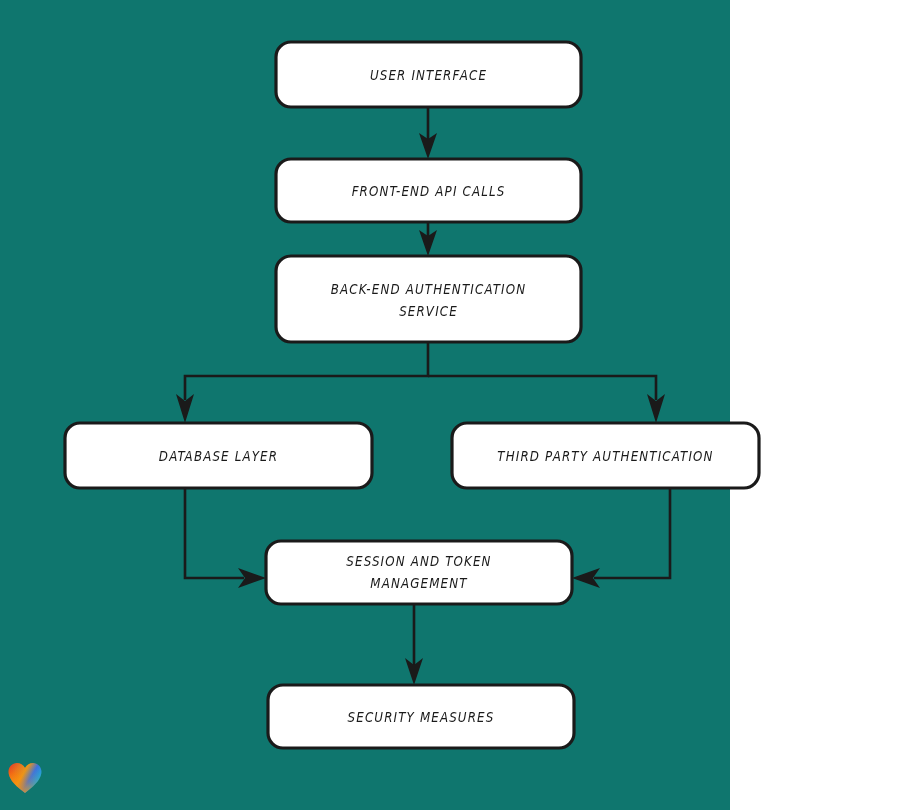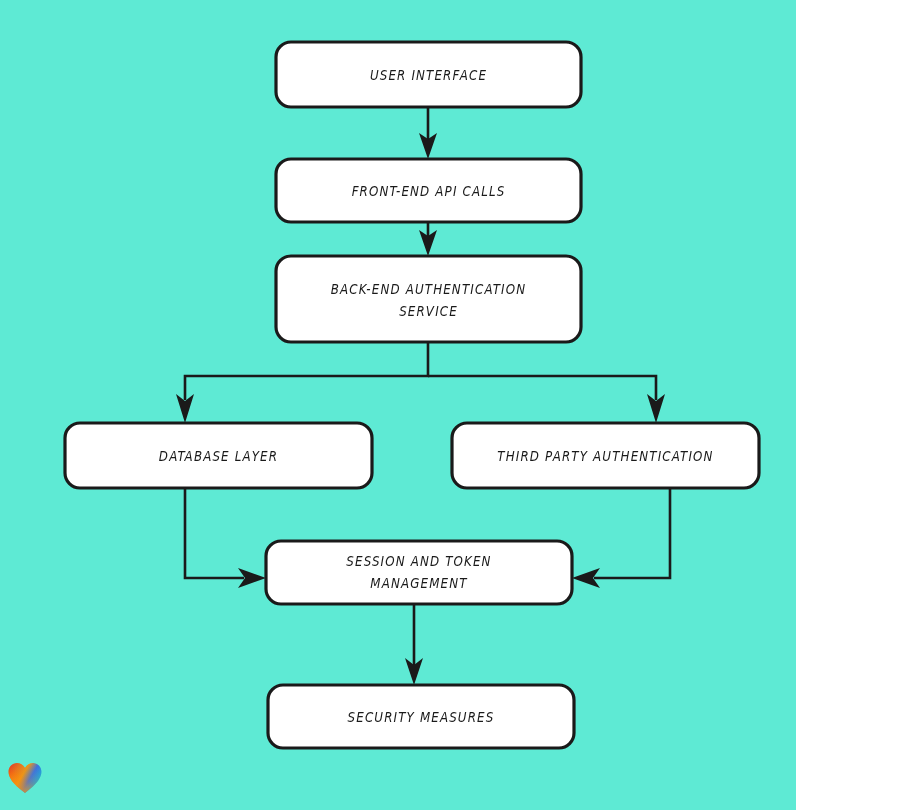--- a/index.html
+++ b/index.html
@@ -8,23 +8,23 @@
     background: #ffffff;
   }
   body {
     width: 911px;
     height: 810px;
     font-family: "DejaVu Sans", sans-serif;
     overflow: hidden;
   }
   #flowchart-root {
     position: relative;
-    width: 796px;
+    width: 730px;
     height: 810px;
-    background: #5eead4;
+    background: #0f766e;
   }
   svg.diagram-canvas {
     position: absolute;
     top: 0;
     left: 0;
     width: 911px;
     height: 810px;
     display: block;
   }
   .node-shape {

